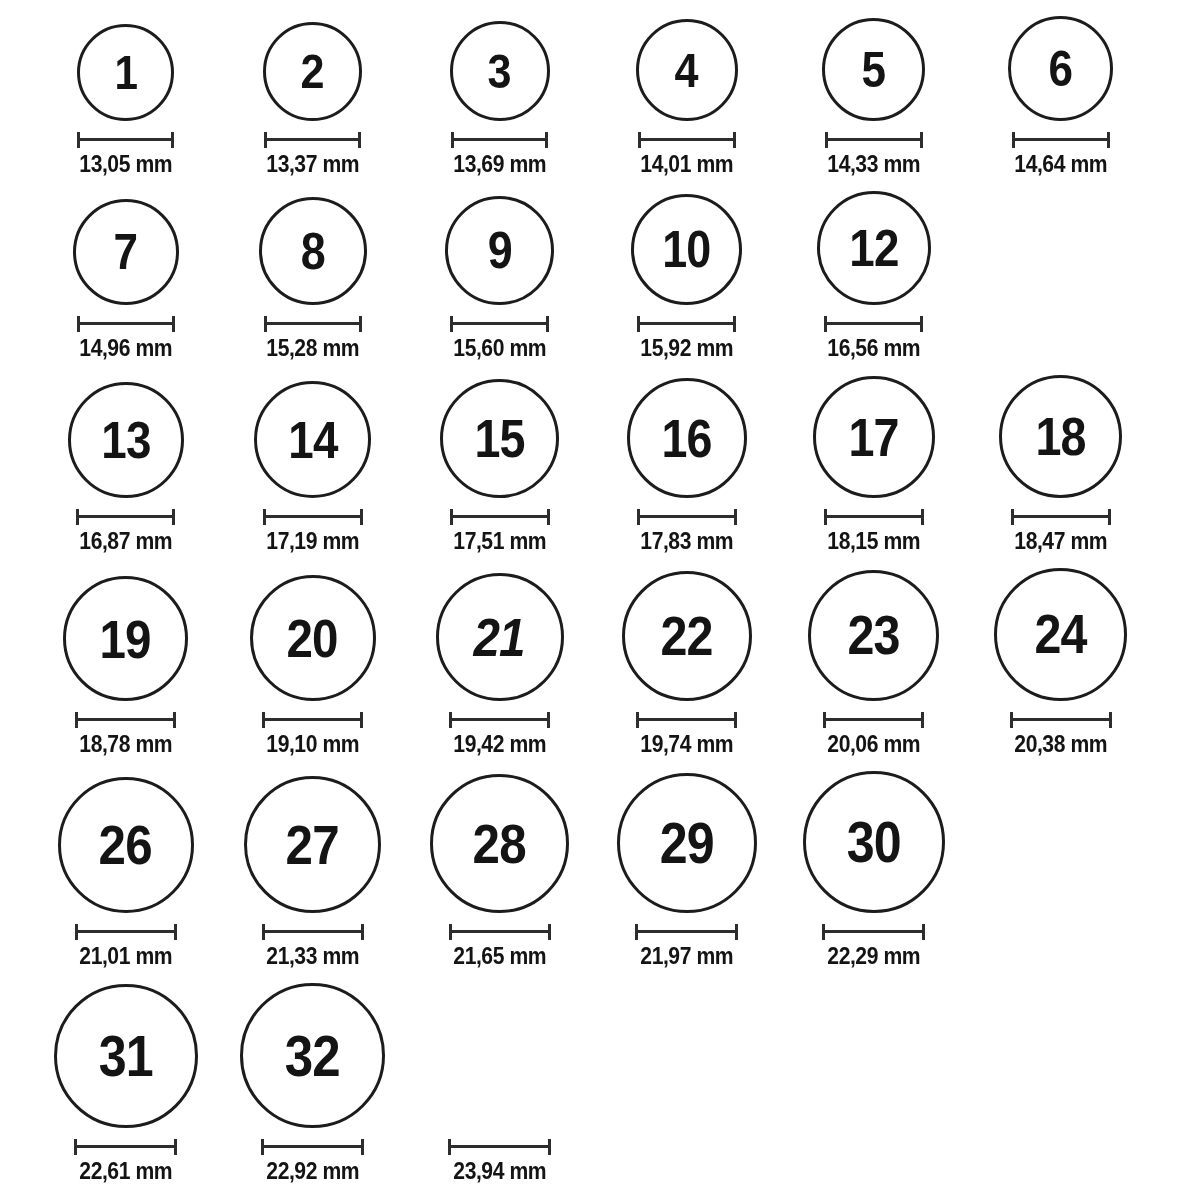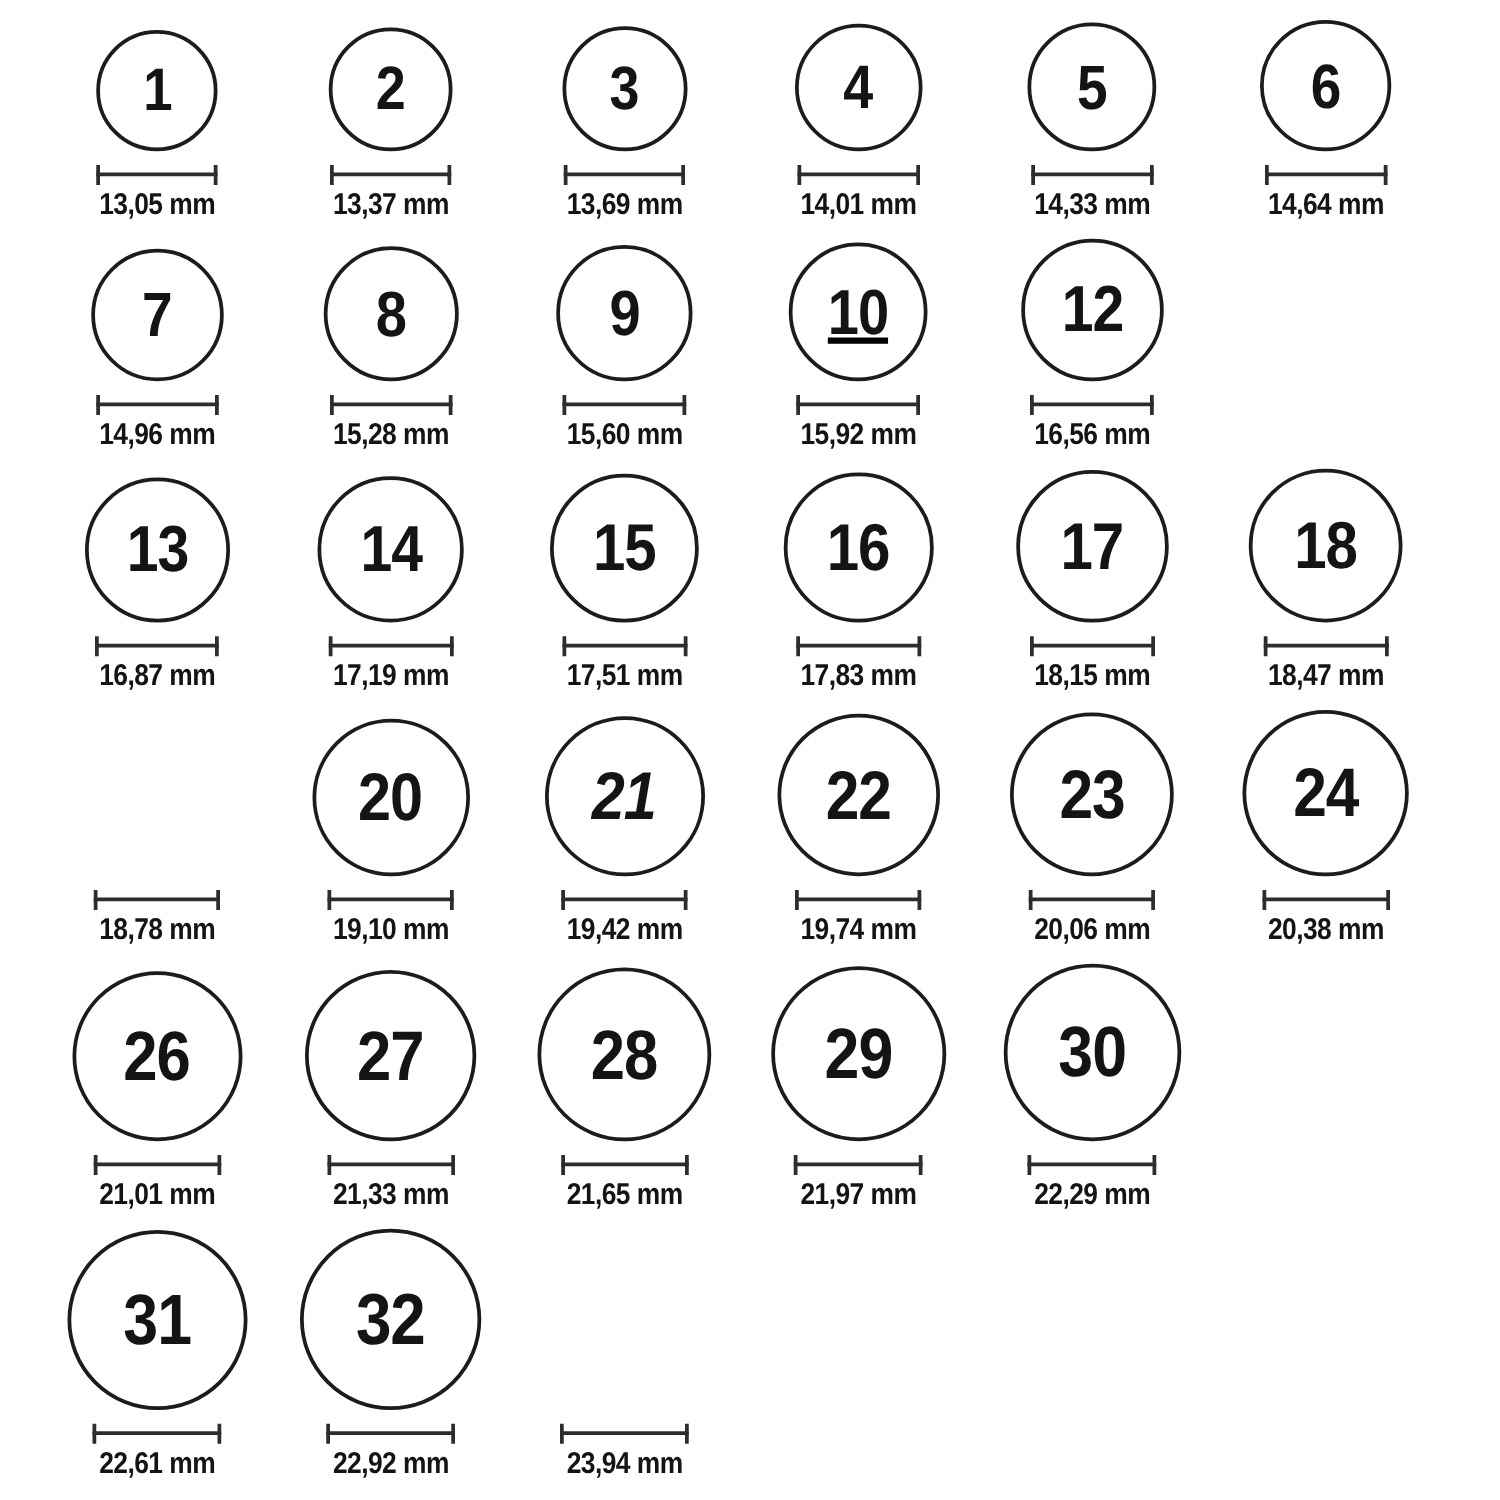--- a/index.html
+++ b/index.html
@@ -181,21 +181,21 @@
           <span class="num" style="font-size: 51px;">9</span>
         </div>
         <div class="measure" style="width: 99px;">
           <span class="cap left"></span>
           <span class="bar"></span>
           <span class="cap right"></span>
         </div>
         <div class="label">15,60 mm</div>
       </div>
       <div class="cell">
-        <div class="circle" style="width: 111px; height: 111px; text-decoration: underline;">
+        <div class="circle" style="width: 111px; height: 111px;">
           <span class="num" style="font-size: 51px;">10</span>
         </div>
         <div class="measure" style="width: 99px;">
           <span class="cap left"></span>
           <span class="bar"></span>
           <span class="cap right"></span>
         </div>
         <div class="label">15,92 mm</div>
       </div>
       <div class="cell">
@@ -273,20 +273,23 @@
         <div class="measure" style="width: 100px;">
           <span class="cap left"></span>
           <span class="bar"></span>
           <span class="cap right"></span>
         </div>
         <div class="label">18,47 mm</div>
       </div>
     </div>
     <div class="size-row">
       <div class="cell">
+        <div class="circle" style="width: 125px; height: 125px;">
+          <span class="num" style="font-size: 54px;">19</span>
+        </div>
         <div class="measure" style="width: 101px;">
           <span class="cap left"></span>
           <span class="bar"></span>
           <span class="cap right"></span>
         </div>
         <div class="label">18,78 mm</div>
       </div>
       <div class="cell">
         <div class="circle" style="width: 126px; height: 126px;">
           <span class="num" style="font-size: 54px;">20</span>

